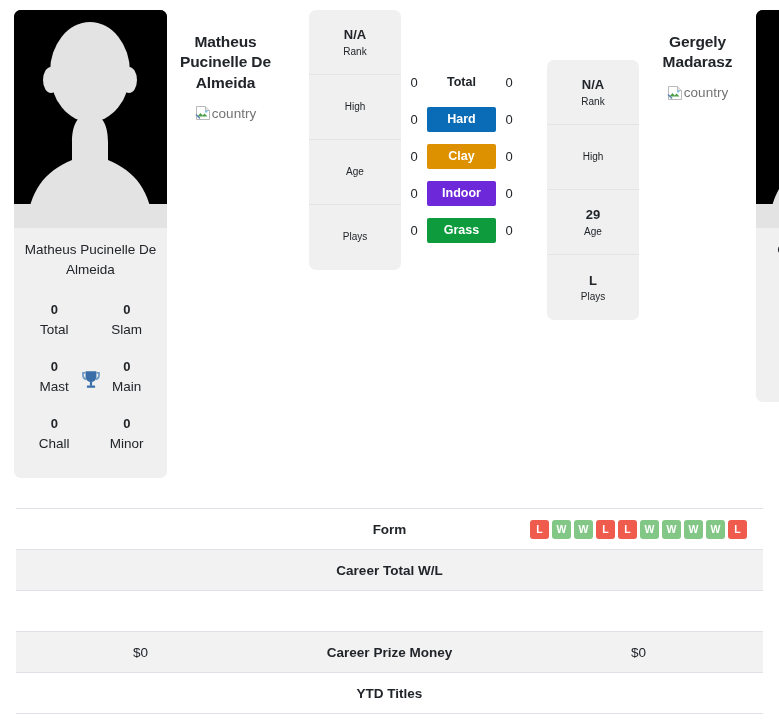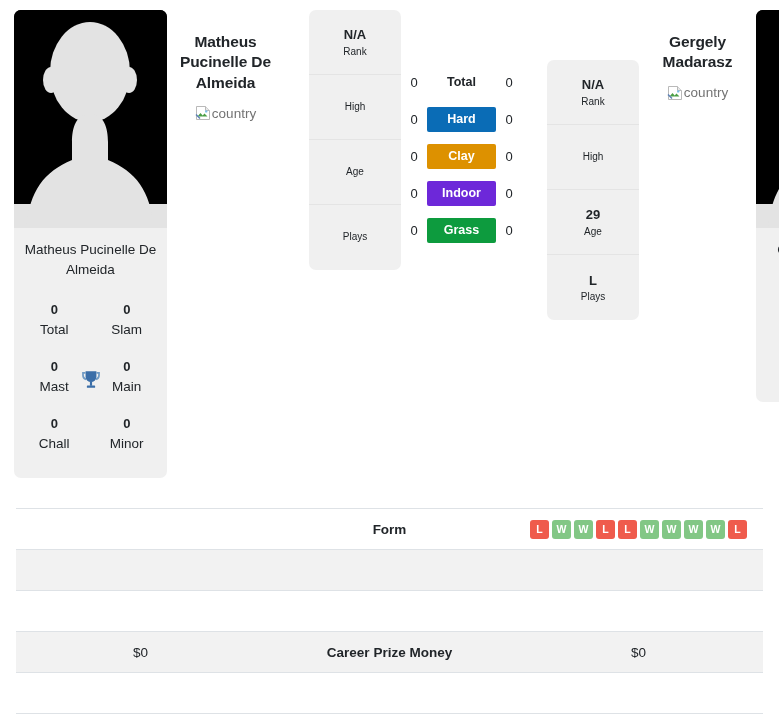--- a/index.html
+++ b/index.html
@@ -405,34 +405,36 @@
             <div class="badge-f W">W</div>
             <div class="badge-f W">W</div>
             <div class="badge-f W">W</div>
             <div class="badge-f L">L</div>
           </div>
       </div>
     </div>
 
     <div class="frow odd">
       <div class="fcell"></div>
+      <div class="fcell mid">Career Total W/L</div>
       <div class="fcell"></div>
     </div>
 
     <div class="frow even">
       <div class="fcell"></div>
       <div class="fcell"></div>
     </div>
 
     <div class="frow odd">
       <div class="fcell">$0</div>
       <div class="fcell mid">Career Prize Money</div>
       <div class="fcell">$0</div>
     </div>
 
     <div class="frow even">
       <div class="fcell"></div>
+      <div class="fcell mid">YTD Titles</div>
       <div class="fcell"></div>
     </div>
 
   </div>
 
 </div>
 
 </body></html>

